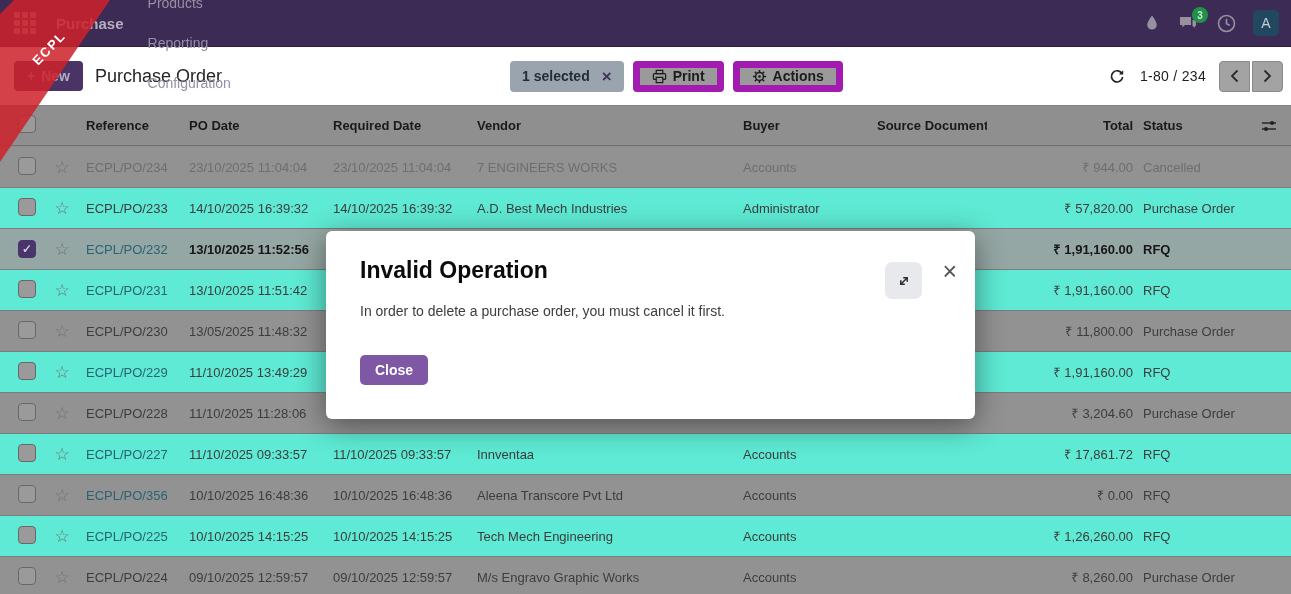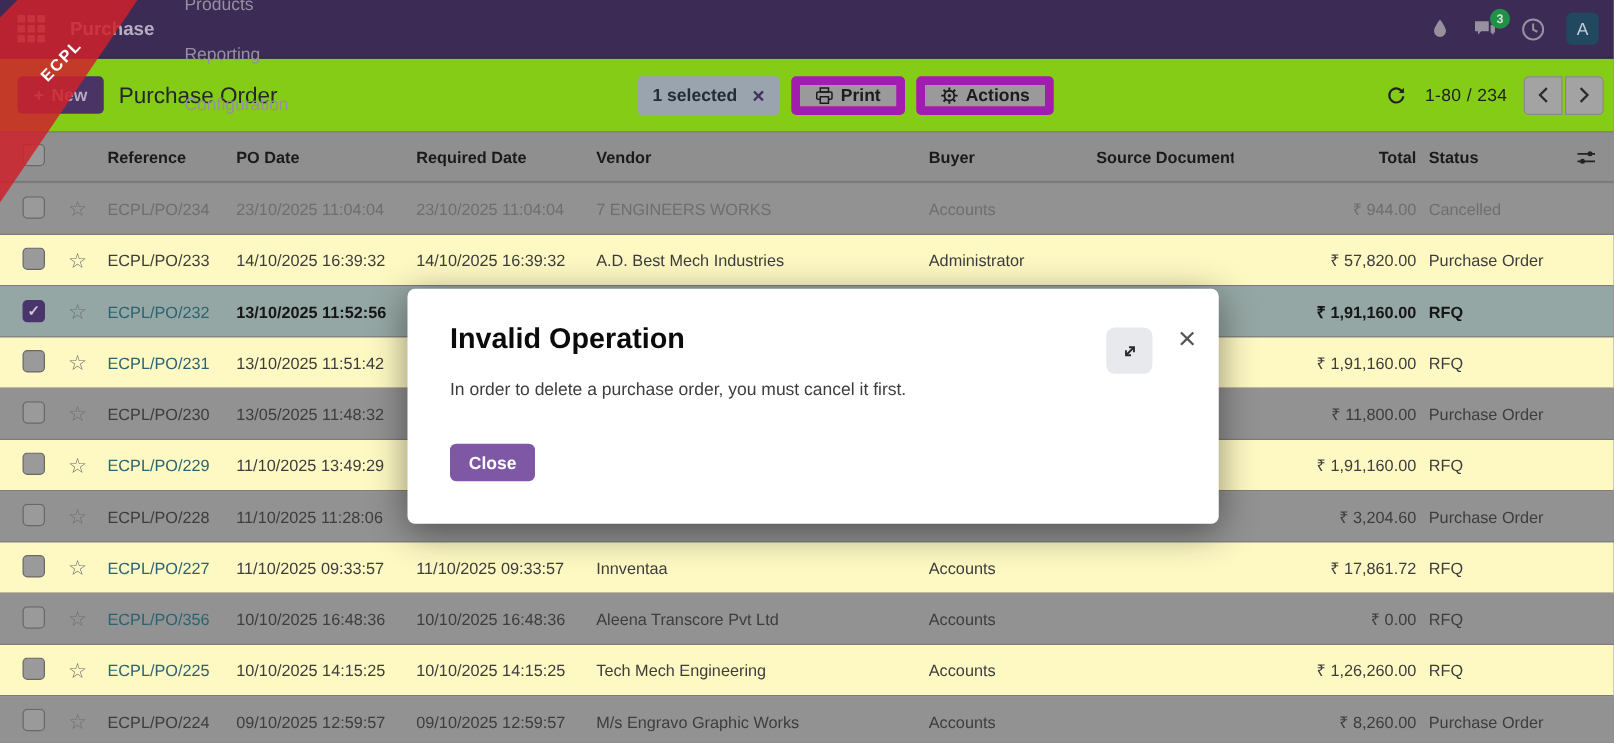--- a/index.html
+++ b/index.html
@@ -17,21 +17,21 @@
   .nav-menu { display:flex; gap:24px;flex-direction:column; }
   .nav-item { color:#978fa3; font-size:14px; cursor:pointer; }
   .nav-right { display:flex; align-items:center; gap:17px; }
   .nav-ico { position:relative; width:20px; height:20px; display:flex; align-items:center; justify-content:center; cursor:pointer; }
   .badge { position:absolute; top:-6px; right:-9px; background:#1f9247; color:#cfe4d4; font-size:10px; font-weight:700;
            width:16px; height:16px; border-radius:50%; display:flex; align-items:center; justify-content:center; }
   .avatar { width:26px; height:26px; border-radius:5px; background:#21485f; color:#c3ced6; font-size:14px;
             display:flex; align-items:center; justify-content:center; cursor:pointer; }
 
   
-  .toolbar { position:absolute; left:0; top:47px; width:100%; height:58px; background:#84cc16; }
+  .toolbar { position:absolute; left:0; top:47px; width:100%; height:58px; background:#ffffff; }
   .tb-left { position:absolute; left:14px; top:0; height:58px; display:flex; align-items:center; gap:12px; }
   .btn-new { background:#4a3466; color:#b3abc0; border:none; border-radius:4px; height:30px; padding:0 13px;
              font-size:14px; font-weight:700; font-family:inherit; cursor:pointer; display:flex; align-items:center; gap:6px; }
   .page-title { color:#262626; font-size:18px; }
   .tb-center { position:absolute; left:510px; top:0; height:58px; display:flex; align-items:center; gap:9px; }
   .chip { background:#9aa4af; border-radius:4px; height:31px; padding:0 12px; display:flex; align-items:center; gap:12px;
           font-size:14px; color:#242c35; }
   .chip b { font-weight:700; }
   .chip .x { color:#41325a; font-weight:700; font-size:17px; line-height:1; cursor:pointer; }
   .btn-sec { background:#9a9a9a; border:7px solid #a21caf; border-radius:4px; height:31px; padding:0 12px;
@@ -44,21 +44,21 @@
             display:flex; align-items:center; justify-content:center; cursor:pointer; }
   .pg-btn:first-child { border-radius:4px 0 0 4px; }
   .pg-btn:last-child { border-radius:0 4px 4px 0; }
 
   
   .grid-row { display:grid; grid-template-columns:50px 24px 113px 144px 144px 266px 134px 112px 146px 117px 1fr;
               align-items:center; height:41px; }
   .thead { position:absolute; left:0; top:105px; width:100%; background:#8f8f8f;
            border-top:1px solid #7f7f7f; border-bottom:1px solid #6f6f6f; font-weight:700; color:#1a1a1a; font-size:13px; }
   .tbody { position:absolute; left:0; top:147px; width:100%; }
-  .trow { background:#fef9c3; border-bottom:1px solid #7c7c7c; font-size:13px; color:#3d3d3d; cursor:pointer; }
+  .trow { background:#5eead4; border-bottom:1px solid #7c7c7c; font-size:13px; color:#3d3d3d; cursor:pointer; }
   .trow.even { background:#929292; }
   .trow.sel { background:#95a7a4; }
   .c { padding:0 2px; white-space:nowrap; overflow:hidden; }
   .c.ref { padding-left:12px; }
   .hc.ref { padding-left:12px; }
   .c.total, .hc.total { text-align:right; padding-right:0; }
   .c.status, .hc.status { padding-left:10px; }
   .cbcell { padding-left:18px; }
   .box { width:18px; height:18px; border:1px solid #686868; border-radius:4px; background:#9a9a9a; display:inline-flex;
          align-items:center; justify-content:center; font-size:12px; cursor:pointer; }

